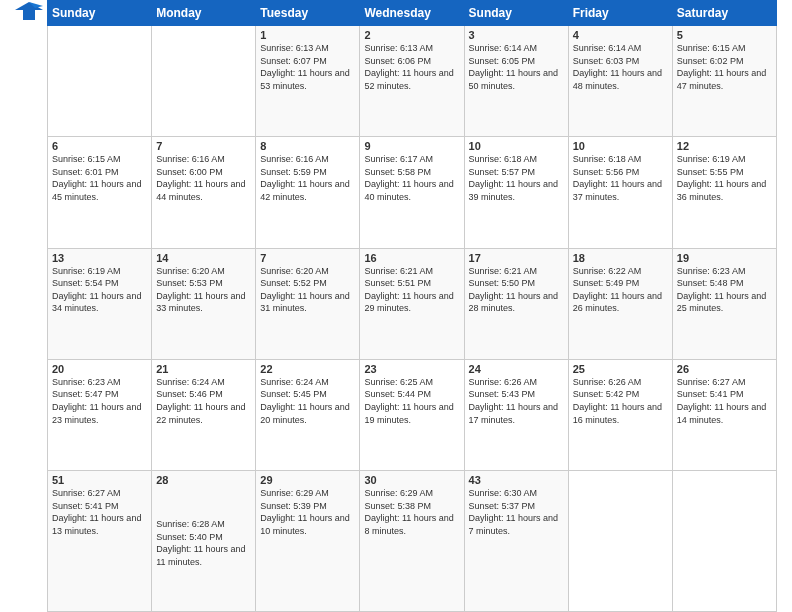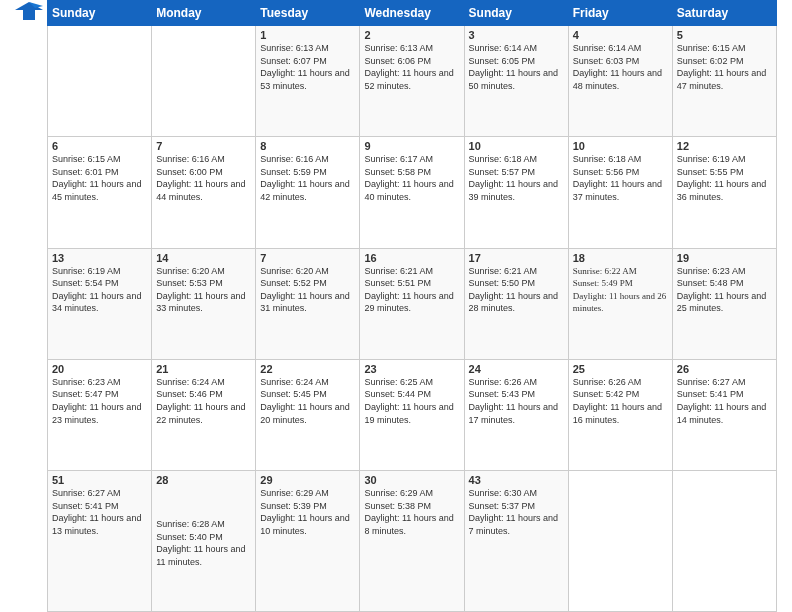--- a/index.html
+++ b/index.html
@@ -236,21 +236,21 @@
 Daylight: 11 hours and 29 minutes.</div>
           </td>
           <td>
             <span class="day-num">17</span>
             <div class="day-info" style="white-space: pre-line;">Sunrise: 6:21 AM
 Sunset: 5:50 PM
 Daylight: 11 hours and 28 minutes.</div>
           </td>
           <td>
             <span class="day-num">18</span>
-            <div class="day-info" style="white-space: pre-line; font-family: Liberation Serif, serif;">Sunrise: 6:22 AM
+            <div class="day-info" style="white-space: pre-line;">Sunrise: 6:22 AM
 Sunset: 5:49 PM
 Daylight: 11 hours and 26 minutes.</div>
           </td>
           <td>
             <span class="day-num">19</span>
             <div class="day-info" style="white-space: pre-line;">Sunrise: 6:23 AM
 Sunset: 5:48 PM
 Daylight: 11 hours and 25 minutes.</div>
           </td>
         </tr>

